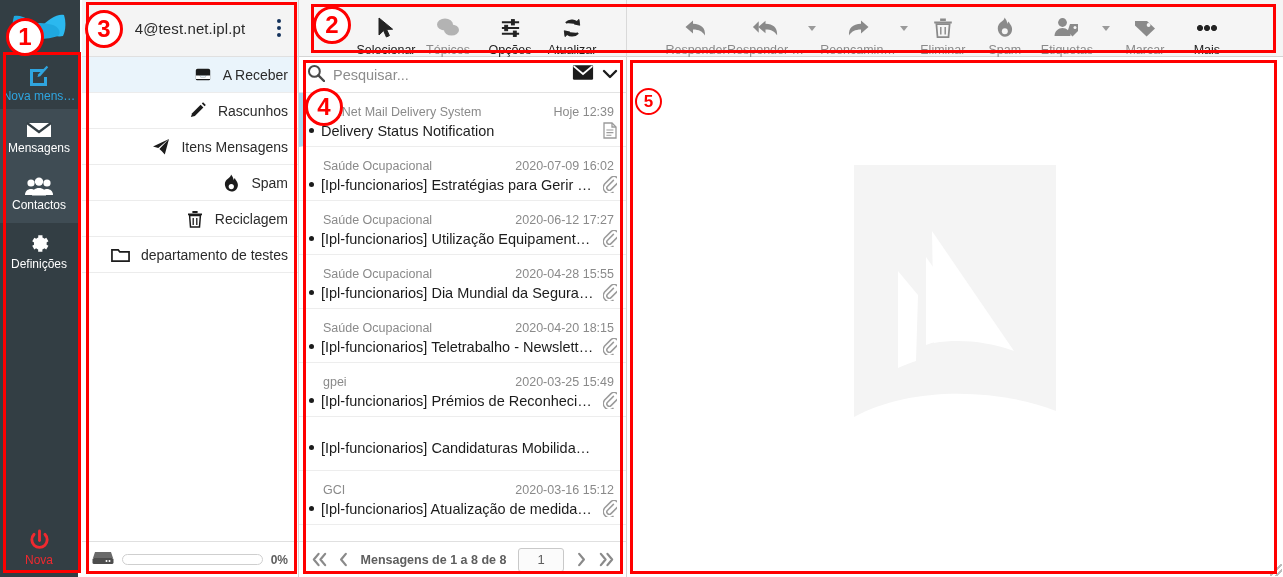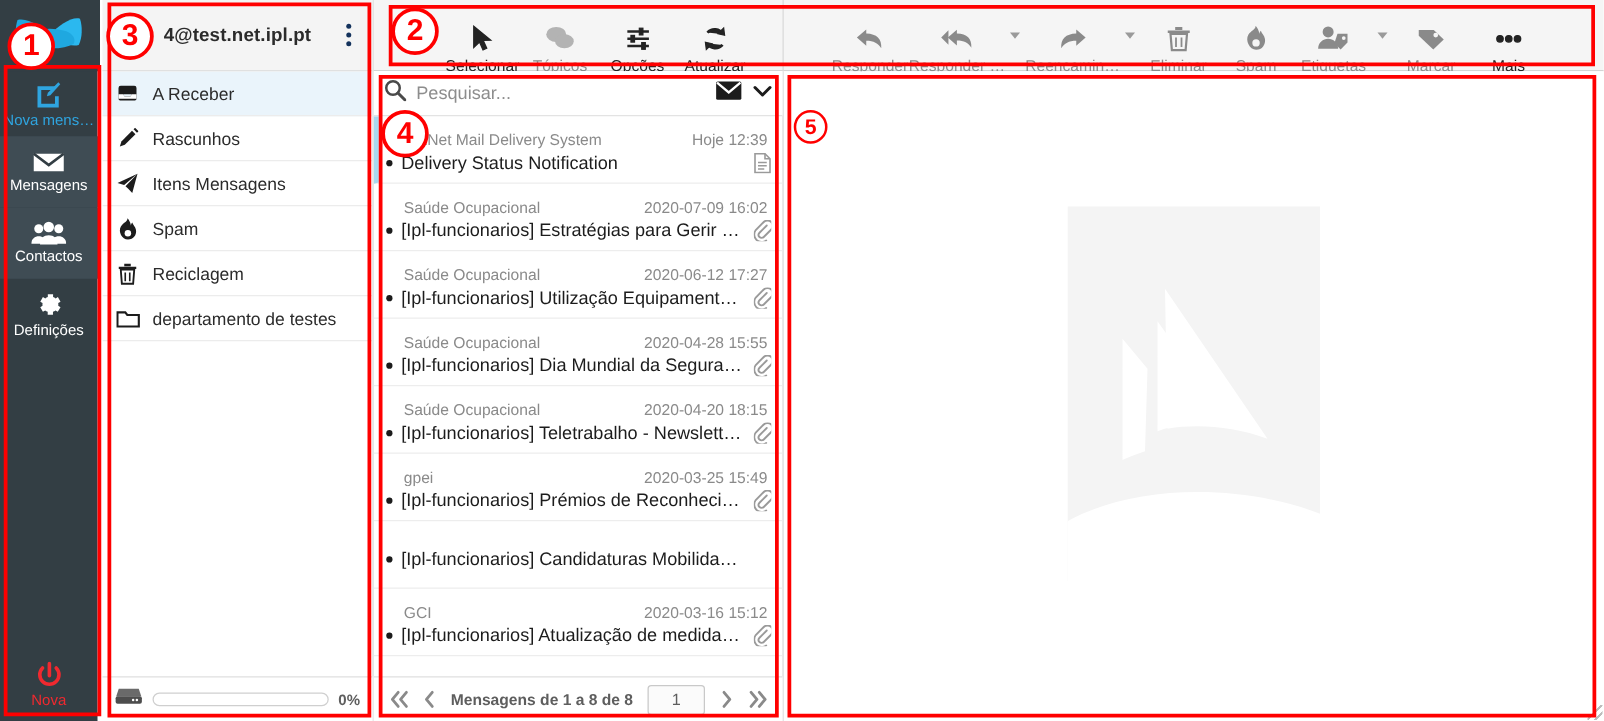--- a/index.html
+++ b/index.html
@@ -41,33 +41,33 @@
     position:absolute; left:82px; top:0; width:217px; height:577px;
     background:#ffffff; border-right:1px solid #d4d4d4;
     display:flex; flex-direction:column;
   }
   .folders-head{
     height:57px; flex:0 0 57px; background:#f4f4f4;
     display:flex; align-items:center; justify-content:center;
     position:relative; border-bottom:1px solid #e0e0e0;
   }
   .folders-head .acct{
-    font-size:15px; font-weight:bold; color:#2b2b2b; letter-spacing:.1px;
+    font-size:15px; font-weight:normal; color:#2b2b2b; letter-spacing:.1px;
   }
   .kebab{
     position:absolute; right:10px; top:50%; transform:translateY(-50%);
     width:18px; height:22px; display:flex; flex-direction:column;
     align-items:center; justify-content:center; gap:3px; cursor:pointer;
   }
   .kebab i{ display:block; width:4px; height:4px; background:#13325c; border-radius:50%; }
   .folder-list{ flex:1 1 auto; overflow:hidden; }
   .folder-row{
     height:36px; display:flex; align-items:center; gap:10px;
     padding:0 10px; border-bottom:1px solid #ececec;
-    font-size:14px; color:#2b2b2b; cursor:pointer;
+    font-size:14px; color:#2b2b2b; cursor:pointer;justify-content:flex-end;
   }
   .folder-row.sel{ background:#eaf4fb; }
   .folder-row .fico{ width:20px; display:flex; align-items:center; justify-content:center; }
   .folders-foot{
     height:36px; flex:0 0 36px; border-top:1px solid #e0e0e0;
     display:flex; align-items:center; gap:8px; padding:0 10px;
     background:#fff;
   }
   .quota-bar{
     flex:1 1 auto; height:11px; border:1px solid #cfcfcf; border-radius:6px; background:#fff;
@@ -79,21 +79,21 @@
     position:absolute; left:299px; top:0; width:984px; height:57px;
     background:#f5f5f5; border-bottom:1px solid #d4d4d4;
     display:flex; align-items:flex-start;
   }
   .tb-group{ display:flex; align-items:flex-start; height:57px; }
   .tb-left{ width:327px; padding-left:56px; }
   .tb-divider{ width:1px; height:57px; background:#d9d9d9; }
   .tb-right{ flex:1 1 auto; display:flex; align-items:flex-start; padding-left:38px; gap:0; }
   .tb-btn{
     display:flex; flex-direction:column; align-items:center; justify-content:center;
-    padding-top:20px; min-width:62px; cursor:pointer; gap:4px;
+    padding-top:9px; min-width:62px; cursor:pointer; gap:4px;margin-top:8px;
   }
   .tb-btn .tb-label{ font-size:12.5px; color:#8a8a8a; white-space:nowrap; }
   .tb-btn.enabled .tb-label{ color:#232323; }
   .tb-btn.enabled svg *{ fill:#232323; stroke:#232323; }
   .tb-caret{
     width:16px; align-self:flex-start; padding-top:26px; cursor:pointer;
     display:flex; align-items:center; justify-content:center;
   }
   .tb-caret:after{
     content:""; width:0;height:0; border-left:4px solid transparent;

